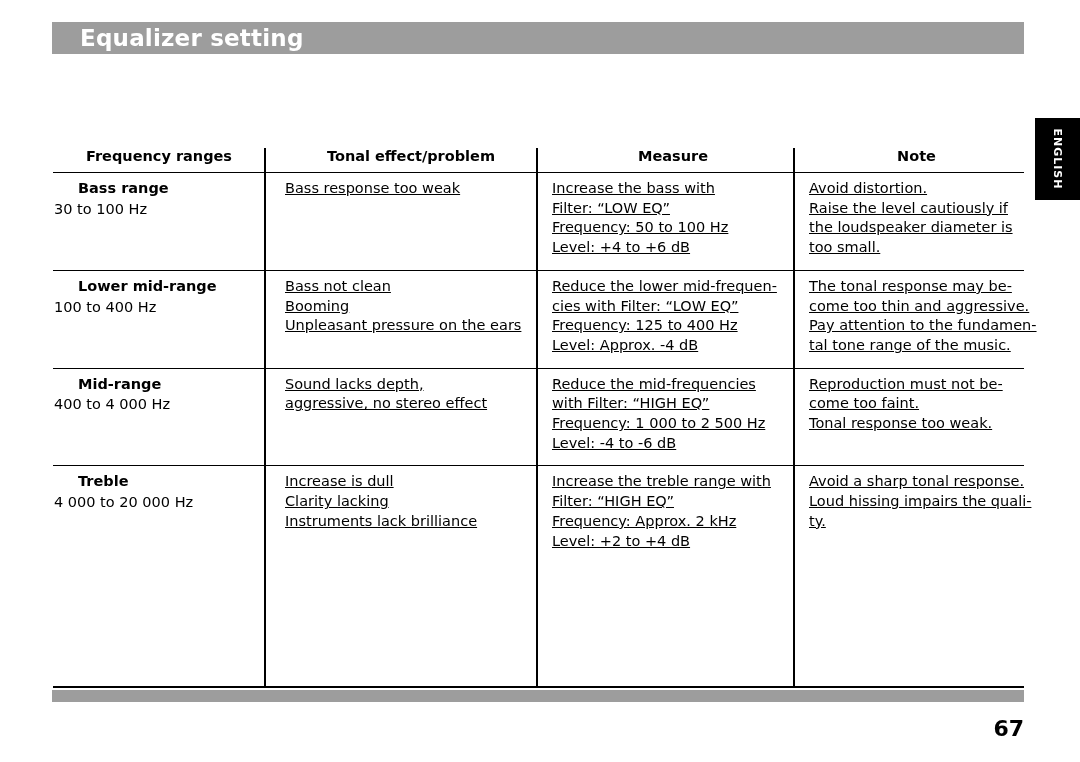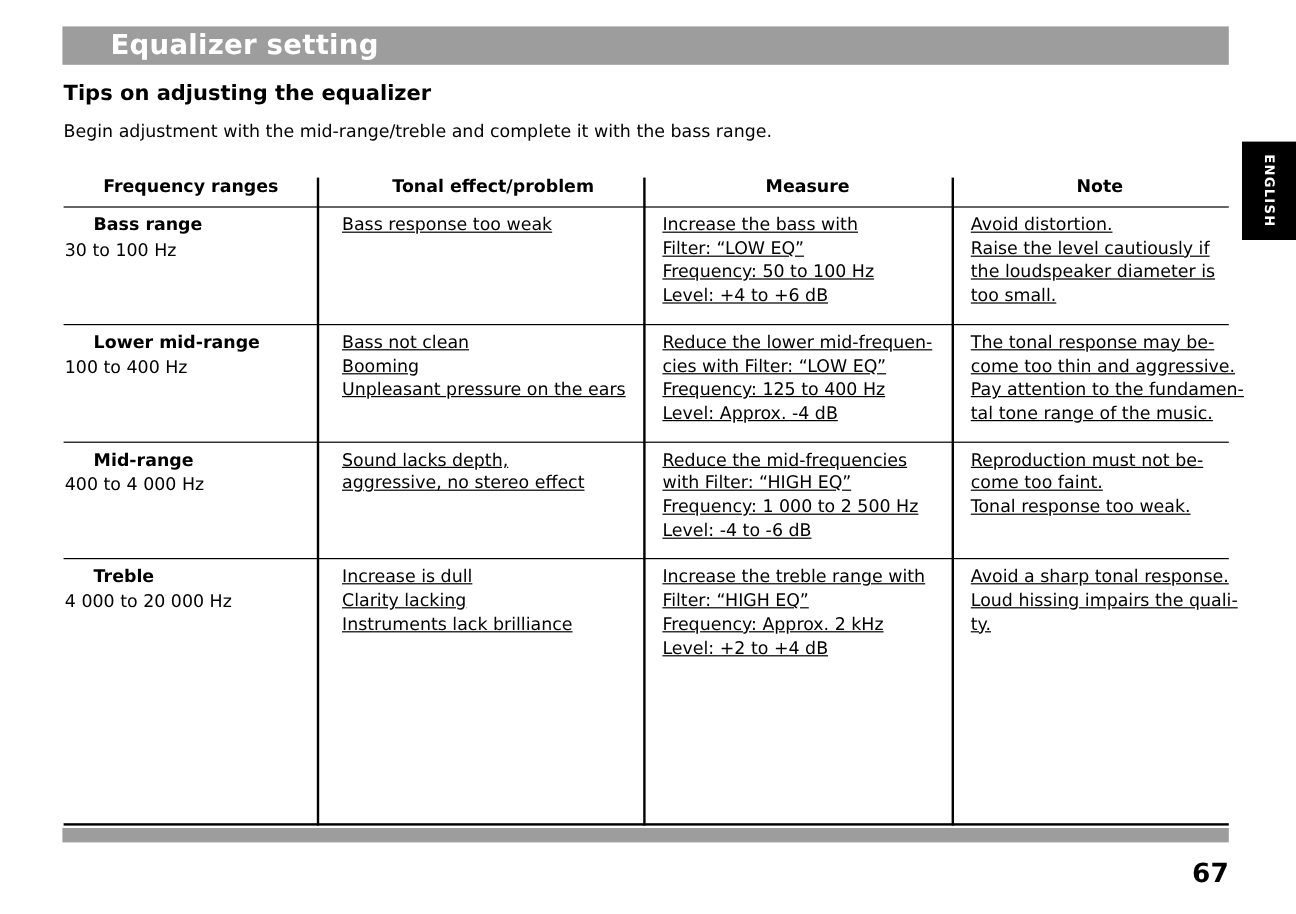--- a/index.html
+++ b/index.html
@@ -32,21 +32,20 @@
     background: #9d9d9d;
     display: flex;
     align-items: center;
   }
   .title-bar .title-text {
     font-size: 23px;
     font-weight: bold;
     color: #ffffff;
     padding-left: 28px;
     letter-spacing: 0.2px;
-    margin-left: 12px;
   }
 
   
   .subtitle {
     position: absolute;
     left: 53px;
     top: 68px;
     font-size: 17.5px;
     font-weight: bold;
     color: #000;
@@ -176,23 +175,21 @@
 </style>
 </head>
 <body>
 
 <div class="page">
 
   <div class="title-bar">
     <span class="title-text">Equalizer setting</span>
   </div>
 
-  <div class="subtitle">Tips on adjusting the equalizer</div>
-
-  <div class="intro">Begin adjustment with the mid-range/treble and complete it with the bass range.</div>
+
 
   <div class="side-tab">
     <span class="side-tab-label">ENGLISH</span>
   </div>
 
   <table class="eq-table">
     <colgroup>
       <col class="c1">
         <col class="c2">
         <col class="c3">

